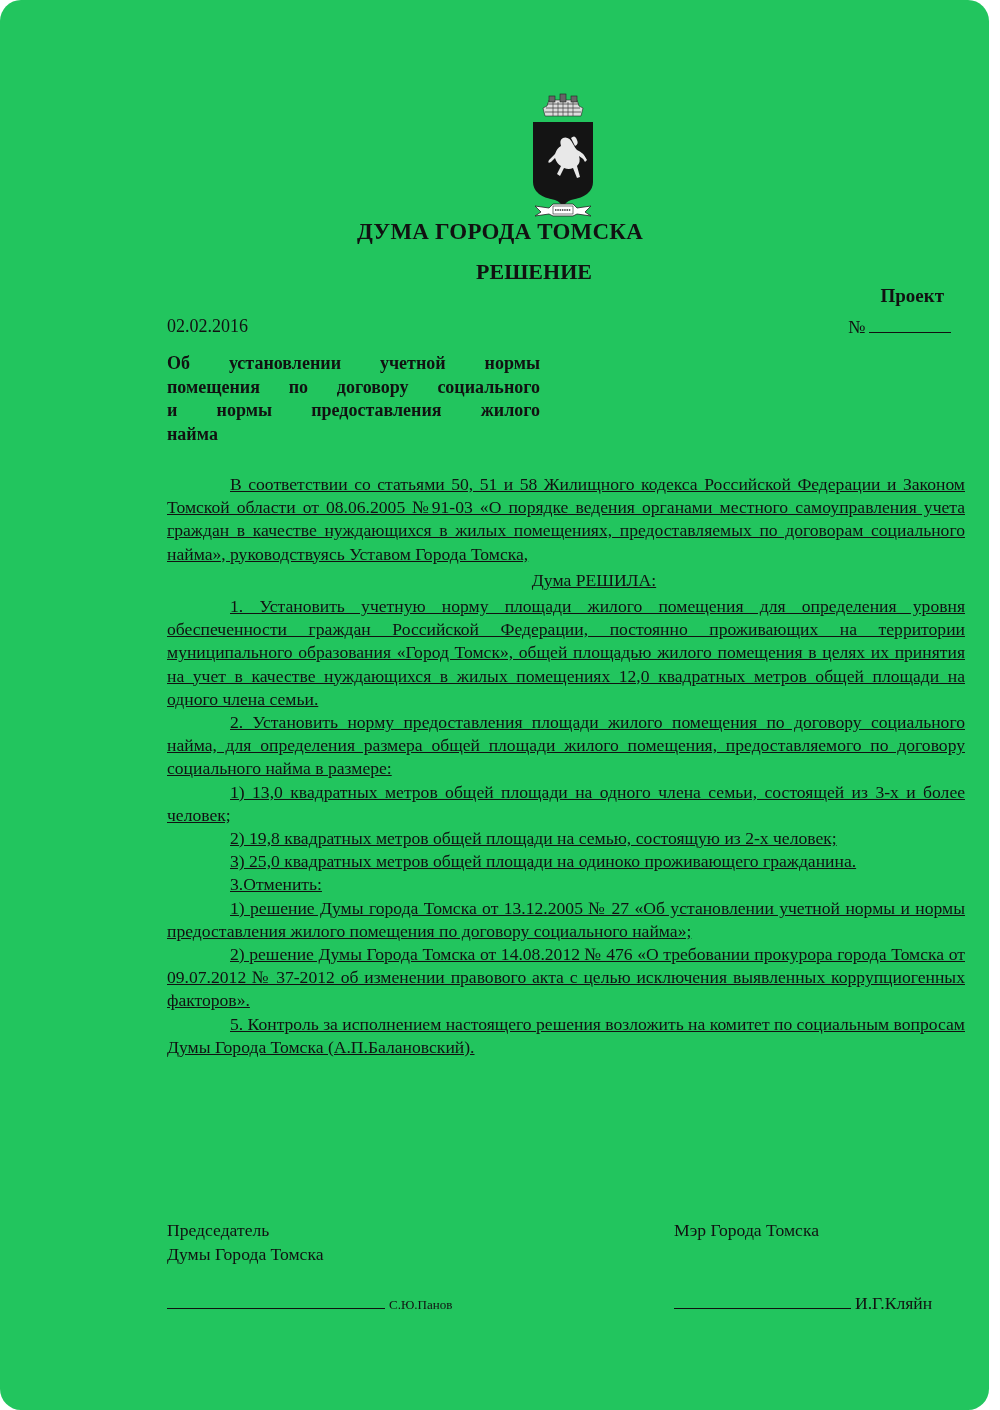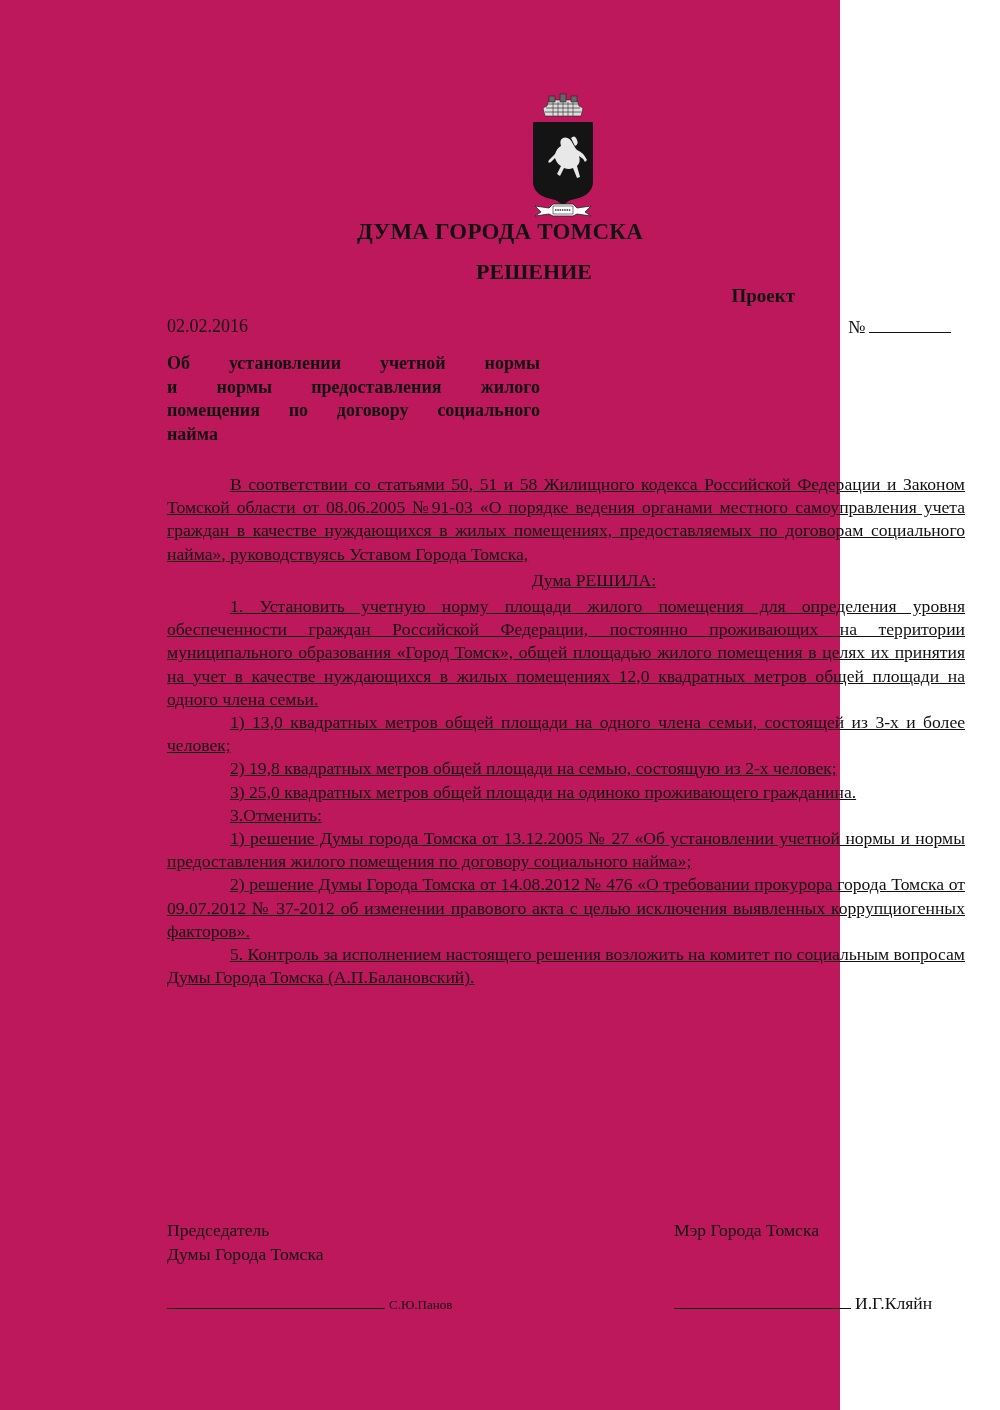--- a/index.html
+++ b/index.html
@@ -1,21 +1,21 @@
 <!DOCTYPE html>
 <html><head>
 <meta charset="utf-8">
 <style>
   html, body { margin: 0; padding: 0; background: #ffffff; }
   body {
     width: 1000px; height: 1410px; position: relative; overflow: hidden;
     font-family: "Liberation Serif", "DejaVu Serif", serif;
     color: #111111;
   }
-  .page { position: absolute; left: 0; top: 0; width: 840px; height: 1410px; background: #be185d; }
+  .page { position: absolute; left: 0; top: 0; width: 989px; height: 1410px; background: #22c55e; border-radius: 21px; }
 
   
   .emblem { position: absolute; left: 527px; top: 92px; width: 72px; height: 128px; }
   .emblem svg { width: 72px; height: 128px; display: block; }
 
   .org-title {
     position: absolute; left: 0; width: 1000px; top: 218px; text-align: center;
     font-size: 23px; font-weight: bold; letter-spacing: 0.2px; line-height: 28px;
   }
   .doc-type {
@@ -98,29 +98,30 @@
   <div class="org-title">ДУМА ГОРОДА ТОМСКА</div>
   <div class="doc-type">РЕШЕНИЕ</div>
   <div class="draft-label">Проект</div>
   <div class="doc-date">02.02.2016</div>
   <div class="doc-number">
     <span>№</span><span class="blank"></span>
   </div>
 
   <div class="subject">
     <span class="line">Об установлении учетной нормы</span>
+    <span class="line">помещения по договору социального</span>
     <span class="line">и нормы предоставления жилого</span>
-    <span class="line">помещения по договору социального</span>
     <span class="line last">найма</span>
   </div>
 
   <div class="body">
     <p class="indent">В соответствии со статьями 50, 51 и 58 Жилищного кодекса Российской Федерации и Законом Томской области от 08.06.2005 №91-03 «О порядке ведения органами местного самоуправления учета граждан в качестве нуждающихся в жилых помещениях, предоставляемых по договорам социального найма», руководствуясь Уставом Города Томска,</p>
     <p class="center">Дума РЕШИЛА:</p>
     <p class="indent">1. Установить учетную норму площади жилого помещения для определения уровня обеспеченности граждан Российской Федерации, постоянно проживающих на территории муниципального образования «Город Томск», общей площадью жилого помещения в целях их принятия на учет в качестве нуждающихся в жилых помещениях 12,0 квадратных метров общей площади на одного члена семьи.</p>
+    <p class="indent2">2. Установить норму предоставления площади жилого помещения по договору социального найма, для определения размера общей площади жилого помещения, предоставляемого по договору социального найма в размере:</p>
     <p class="indent">1) 13,0 квадратных метров общей площади на одного члена семьи, состоящей из 3-х и более человек;</p>
     <p class="indent">2) 19,8 квадратных метров общей площади на семью, состоящую из 2-х человек;</p>
     <p class="indent">3) 25,0 квадратных метров общей площади на одиноко проживающего гражданина.</p>
     <p class="indent">3.Отменить:</p>
     <p class="indent">1) решение Думы города Томска от 13.12.2005 № 27 «Об установлении учетной нормы и нормы предоставления жилого помещения по договору социального найма»;</p>
     <p class="indent">2) решение Думы Города Томска от 14.08.2012 № 476 «О требовании прокурора города Томска от 09.07.2012 № 37-2012 об изменении правового акта с целью исключения выявленных коррупциогенных факторов».</p>
     <p class="indent">5. Контроль за исполнением настоящего решения возложить на комитет по социальным вопросам Думы Города Томска (А.П.Балановский).</p>
   </div>
 
   <div class="sig-left-title">

